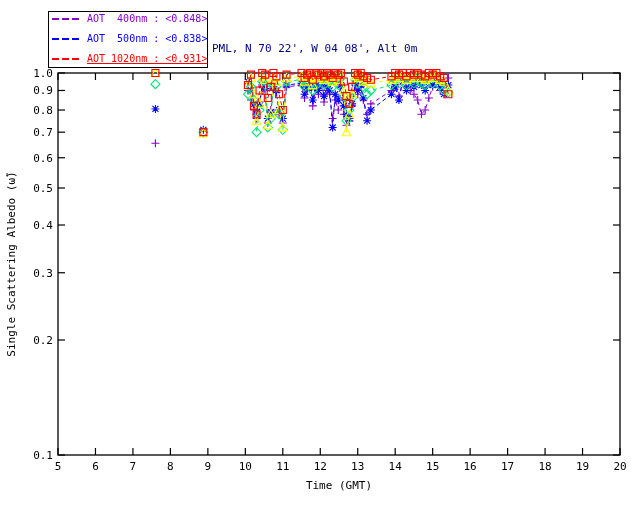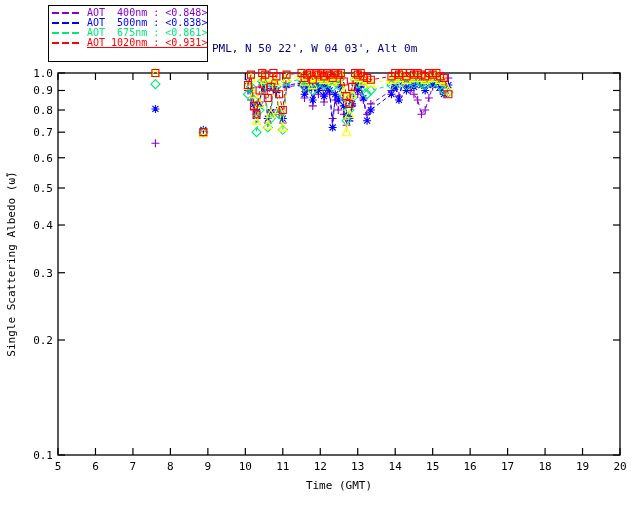--- a/index.html
+++ b/index.html
@@ -1,23 +1,23 @@
 <!DOCTYPE html>
 <html><head>
 <meta charset="utf-8">
 <style>
   html,body{margin:0;padding:0;background:#fff;}
   .screen{
     position:relative;width:640px;height:512px;background:#fff;overflow:hidden;
     font-family:"DejaVu Sans Mono",monospace;color:#000;
   }
   .legend{
-    position:absolute;left:48px;top:5px;width:152px;
+    position:absolute;left:48px;top:11px;width:152px;
     border:1px solid #000;background:#fff;padding:2px 3px 3px 3px;
-    display:flex;flex-direction:column;height:50px;
+    display:flex;flex-direction:column;justify-content:space-between;height:50px;
   }
   .legend-row{display:flex;align-items:center;height:10px;}
   .legend-dash{width:30px;height:2px;margin-right:5px;flex:0 0 auto;}
   .legend-text{font-size:10px;line-height:10px;white-space:pre;letter-spacing:0px;}
   .hdr{
     position:absolute;left:212px;top:6px;font-size:11px;line-height:17px;white-space:pre;
   }
   svg.chart{position:absolute;left:0;top:0;}
 </style>
 </head>
@@ -411,26 +411,22 @@
   <div class="legend">
     <div class="legend-row">
       <span class="legend-dash" style="background: repeating-linear-gradient(90deg, rgb(136, 0, 204) 0px, rgb(136, 0, 204) 7px, transparent 7px, transparent 10px);"></span>
       <span class="legend-text" style="color: rgb(136, 0, 204);">AOT  400nm : &lt;0.848&gt;</span>
     </div>
     <div class="legend-row">
       <span class="legend-dash" style="background: repeating-linear-gradient(90deg, rgb(0, 0, 255) 0px, rgb(0, 0, 255) 7px, transparent 7px, transparent 10px);"></span>
       <span class="legend-text" style="color: rgb(0, 0, 255);">AOT  500nm : &lt;0.838&gt;</span>
     </div>
     <div class="legend-row">
-      <span class="legend-dash" style="background: repeating-linear-gradient(90deg, rgb(0, 232, 122) 0px, rgb(0, 232, 122) 7px, transparent 7px, transparent 10px);"></span>
-      <span class="legend-text" style="color: rgb(0, 232, 122);">AOT  675nm : &lt;0.861&gt;</span>
-    </div>
-    <div class="legend-row">
       <span class="legend-dash" style="background: repeating-linear-gradient(90deg, rgb(255, 0, 0) 0px, rgb(255, 0, 0) 7px, transparent 7px, transparent 10px);"></span>
       <span class="legend-text" style="color: rgb(255, 0, 0); text-decoration: underline;">AOT 1020nm : &lt;0.931&gt;</span>
     </div>
   </div>
 
   <div class="hdr" style="color: rgb(0, 0, 128);">
-    <div>PML, N 50 22', W 04 03', Alt 0m</div>
+    <div>PML, N 70 22', W 04 08', Alt 0m</div>
   </div>
 
 </div>
 
 </body></html>

